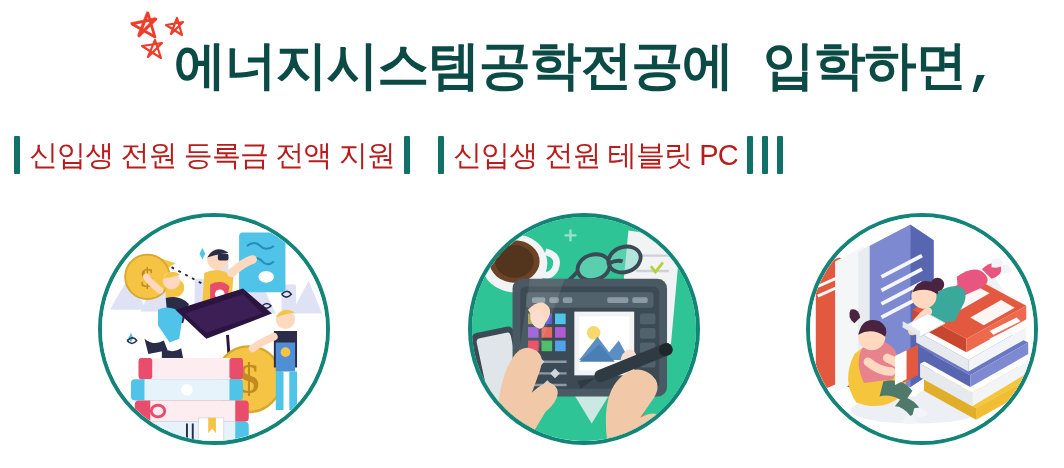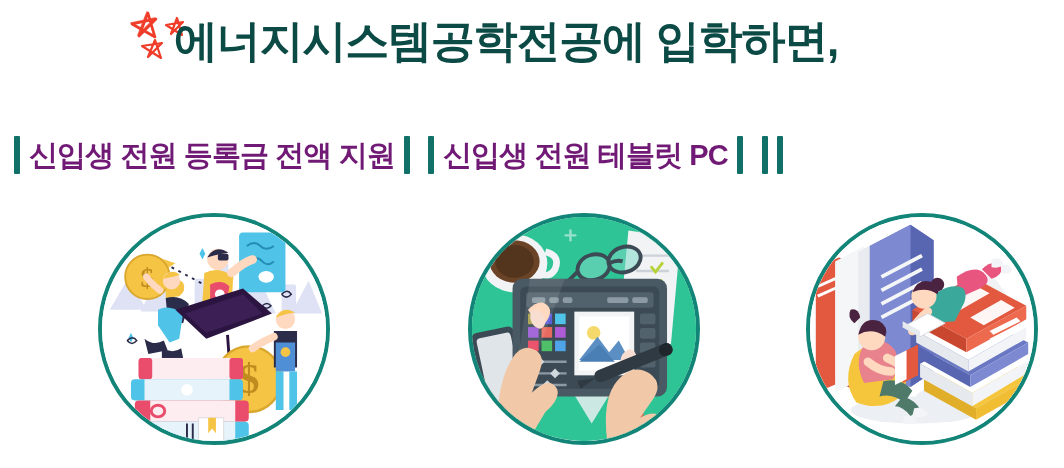--- a/index.html
+++ b/index.html
@@ -29,27 +29,28 @@
     position: absolute;
     left: 122px;
     top: 2px;
     width: 72px;
     height: 66px;
   }
 
   .headline {
     position: absolute;
     left: 174px;
-    top: 9px;
-    font-size: 44px;
+    top: 38px;
+    font-size: 52px;
     font-weight: bold;
     letter-spacing: -1.2px;
     color: #0b4a45;
     white-space: nowrap;
     line-height: 64px;
+    font-family: Liberation Mono, monospace;
   }
 
   
   .labels-row {
     position: absolute;
     left: 0;
     top: 126px;
     width: 1064px;
     height: 58px;
   }
@@ -57,36 +58,36 @@
   .benefit-label {
     position: absolute;
     top: 0;
     height: 58px;
     display: flex;
     align-items: center;
     gap: 9px;
   }
 
   .benefit-label.pos-0 { left: 14px; }
-  .benefit-label.pos-1 { left: 428px; }
+  .benefit-label.pos-1 { left: 438px; }
   .benefit-label.pos-2 { left: 762px; }
 
   .bar {
     width: 6px;
     height: 38px;
     background: #117068;
     flex: 0 0 auto;
     border-radius: 1px;
   }
 
   .benefit-text {
     font-size: 29px;
-    font-weight: bold;
+    font-weight: normal;
     letter-spacing: -0.9px;
-    color: #701a75;
+    color: #b91c1c;
     white-space: nowrap;
     line-height: 38px;
   }
 
   
   .circles-row {
     position: absolute;
     left: 0;
     top: 211px;
     width: 1064px;

